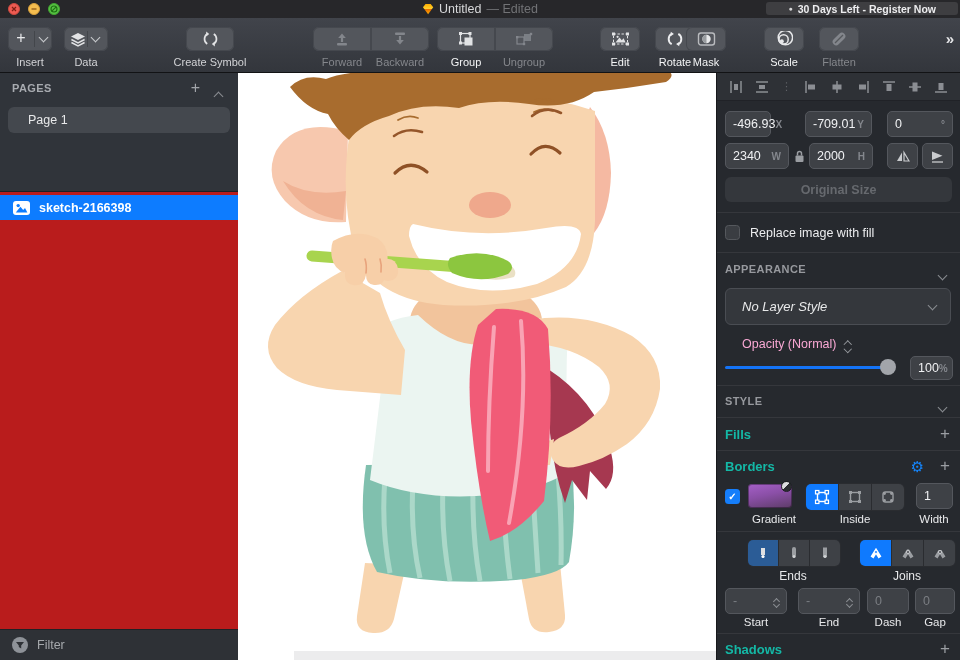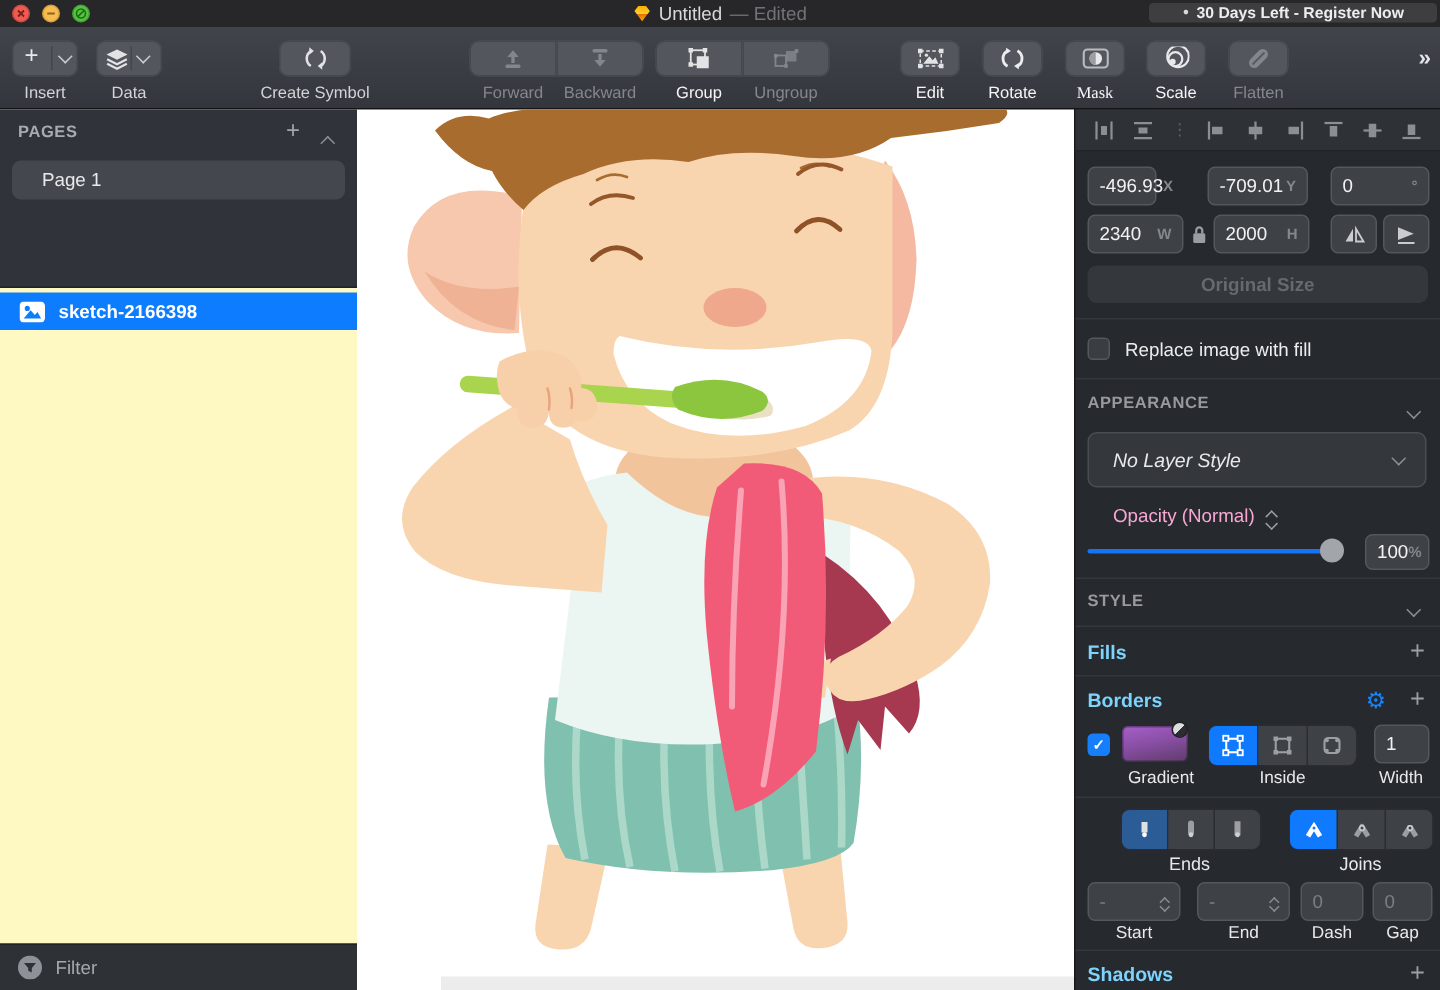--- a/index.html
+++ b/index.html
@@ -42,21 +42,21 @@
   .chev.gray{border-color:#8a8d92;}
   .pair{display:flex;}
   .pair .tbtn{border-radius:0;box-shadow:inset 0 0 0 1px #45484e;}
   .pair .tbtn:first-child{border-radius:6px 0 0 6px;}
   .pair .tbtn:last-child{border-radius:0 6px 6px 0;}
   .pairlabels{display:flex;margin-top:5px;}
   .pairlabels div{width:58px;text-align:center;font-size:11px;}
   .overflow{position:absolute;right:6px;top:12px;font-size:15px;color:#e4e5e7;font-weight:bold;}
 
   
-  .sidebar{position:absolute;left:0;top:73px;width:238px;height:587px;background:#fef9c3;}
+  .sidebar{position:absolute;left:0;top:73px;width:238px;height:587px;background:#b91c1c;}
   .pages-sec{position:absolute;left:0;top:0;width:238px;height:119px;background:#30343a;
              border-bottom:1px solid #1e2024;box-sizing:border-box;}
   .pages-header{position:relative;height:32px;}
   .pages-title{position:absolute;left:12px;top:9px;font-size:11px;font-weight:bold;
                letter-spacing:.4px;color:#a8abb0;}
   .pages-plus{position:absolute;right:38px;top:6px;font-size:16px;font-weight:300;color:#a2a5aa;}
   .pages-collapse{position:absolute;right:16px;top:13px;}
   .page-item{position:absolute;left:8px;right:8px;top:34px;height:26px;background:#44484e;
              border-radius:6px;display:flex;align-items:center;}
   .page-item span{margin-left:20px;font-size:12.5px;color:#e8e9ea;}
@@ -80,21 +80,21 @@
             justify-content:space-between;padding:0 12px;}
   .dotsdiv{color:#5f6267;font-size:11px;}
   .irow{position:absolute;left:0;width:243px;}
   .fld{position:absolute;height:26px;background:#3e4146;border:1px solid #54575d;border-radius:5px;
        box-sizing:border-box;display:flex;align-items:center;padding:0 7px;color:#f0f1f3;font-size:12.5px;}
   .fld .sfx{margin-left:auto;color:#84878d;font-size:10px;font-weight:bold;}
   .fld.dimval{color:#7b7e83;}
   .divider{position:absolute;left:0;width:243px;height:1px;background:#35373c;}
   .secheader{position:absolute;left:8px;font-size:11px;font-weight:bold;letter-spacing:.4px;color:#97999e;}
   .secchev{position:absolute;right:14px;}
-  .rowlabel{position:absolute;font-size:13px;font-weight:bold;color:#7dd3fc;}
+  .rowlabel{position:absolute;font-size:13px;font-weight:bold;color:#14b8a6;}
   .plusbtn{position:absolute;right:10px;font-size:17px;font-weight:300;color:#9b9ea3;line-height:1;}
   .gear{position:absolute;right:36px;top:-3px;font-size:15px;color:#1584f9;}
   .cb{position:absolute;width:15px;height:15px;border-radius:3.5px;box-sizing:border-box;}
   .cb.off{background:#3a3d42;border:1px solid #55585d;}
   .cb.on{background:#157efb;display:flex;align-items:center;justify-content:center;
          color:#fff;font-size:10px;font-weight:bold;}
   .flipbtn{position:absolute;height:26px;background:#3e4146;border:1px solid #54575d;border-radius:5px;
            box-sizing:border-box;display:flex;align-items:center;justify-content:center;}
   .bigbtn{position:absolute;left:8px;right:8px;height:25px;background:#34373c;border-radius:6px;
           display:flex;align-items:center;justify-content:center;font-size:12.5px;font-weight:bold;color:#66696e;}
@@ -275,21 +275,21 @@
         <svg width="16" height="16" viewBox="0 0 17 16">
           <path d="M5,13.5 A6.3,6.3 0 0 1 5,2.5" fill="none" stroke="#eceDef" stroke-width="2"></path>
           <path d="M12,2.5 A6.3,6.3 0 0 1 12,13.5" fill="none" stroke="#eceDef" stroke-width="2"></path>
           <path d="M4,0.4 L7.4,2.6 L4,4.8 Z" fill="#eceDef"></path>
           <path d="M13,11.2 L9.6,13.4 L13,15.6 Z" fill="#eceDef"></path>
         </svg>
       </div>
       <div class="tlabel bright">Rotate</div>
     </div>
 
-    <div class="twrap" style="left:708px;width:44px;font-family:Liberation Serif, serif;">
+    <div class="twrap" style="left:684px;width:44px;">
       <div class="tbtn" style="width:40px;">
         <svg width="19" height="16" viewBox="0 0 19 16">
           <rect x="1.5" y="2" width="16" height="12" rx="2.5" fill="none" stroke="#b9bbbe" stroke-width="1.4"></rect>
           <circle cx="9.5" cy="8" r="4.2" fill="#e8e9eb"></circle>
           <path d="M9.5,3.8 A4.2,4.2 0 0 0 9.5,12.2 Z" fill="#9a9da1"></path>
         </svg>
       </div>
       <div class="tlabel bright">Mask</div>
     </div>
 

